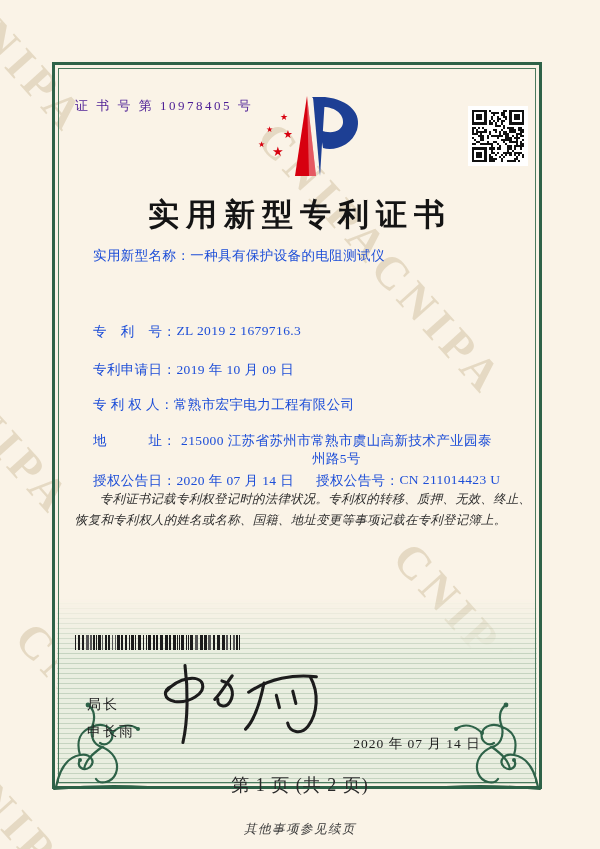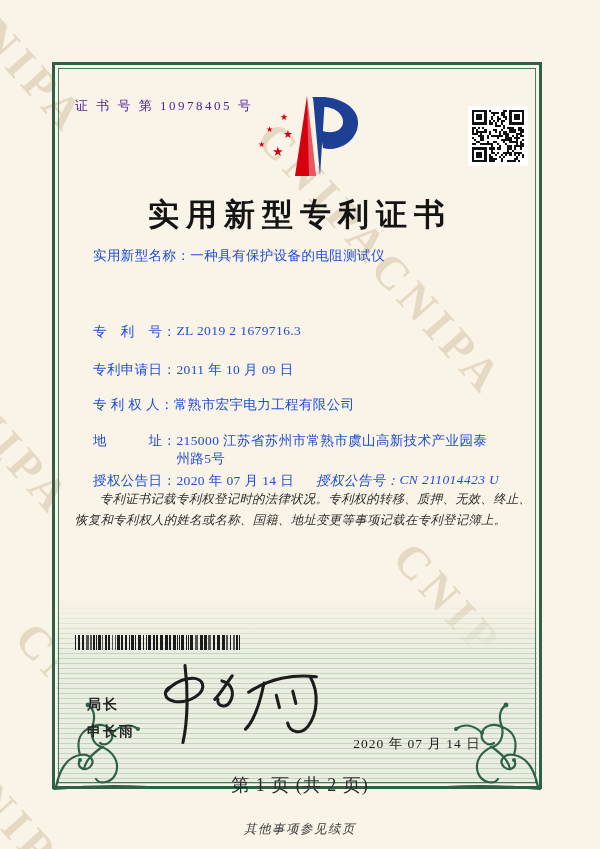--- a/index.html
+++ b/index.html
@@ -42,32 +42,32 @@
   }
   .logo { position:absolute; left:246px; top:92px; width:120px; height:86px; }
   .qr   { position:absolute; left:468px; top:106px; width:56px; height:56px; background:#fff; padding:2px; }
   .title {
     position:absolute; left:0; right:0; top:176px; text-align:center;
     font-size:31px; font-weight:bold; letter-spacing:7px; color:#141414;margin-top:18px;
   }
   .frow { position:absolute; left:93px; width:430px; font-size:13.5px; letter-spacing:0.4px; color:#1d4ed8; }
   .flabel { display:inline-block; vertical-align:top; white-space:pre; }
   .fvalue { display:inline-block; vertical-align:top; }
-  .fvalue.wide { width:320px; line-height:18px; }
-  .fpair2 { position:absolute; left:223px; top:0; white-space:nowrap;font-style:italic; }
+  .fvalue.wide { width:320px; line-height:18px;text-align:center; }
+  .fpair2 { position:absolute; left:223px; top:0; white-space:nowrap; }
   .body-text {
     position:absolute; left:75px; top:489px; width:458px;
     font-size:12.4px; line-height:20.6px; color:#2e2e2e; font-style:italic;
     letter-spacing:0.3px;
   }
   .body-text p { margin:0; text-indent:2em; }
   .barcode { position:absolute; left:75px; top:635px; width:168px; height:15px; }
   .officer {
     position:absolute; left:87px; top:691px; font-size:14px; line-height:27px;
-    font-weight:700; letter-spacing:2px; color:#252525;
+    font-weight:400; letter-spacing:2px; color:#252525;
     font-family:"Liberation Sans","DejaVu Sans",sans-serif;
   }
   .signature { position:absolute; left:146px; top:660px; width:195px; height:88px; }
   .issue-date { position:absolute; left:334px; top:735px; width:166px; text-align:center; font-size:13.5px; color:#1e1e1e; letter-spacing:1px; }
   .page-num { position:absolute; left:0; right:0; top:773px; text-align:center; font-size:18px; color:#2a2a2a; letter-spacing:1px; }
   .footer-note { position:absolute; left:0; right:0; top:806px; text-align:center; font-size:12.5px; color:#3b3b3b; letter-spacing:1.5px; font-style:italic;margin-top:15px; }
 </style>
 </head>
 <body>
 
@@ -358,21 +358,21 @@
 
   <div class="title">实用新型专利证书</div>
 
   <div class="frow" style="top:247px;">
     <span class="flabel">实用新型名称：</span><span class="fvalue">一种具有保护设备的电阻测试仪</span>
   </div>
   <div class="frow" style="top:323px;">
     <span class="flabel">专　利　号：</span><span class="fvalue">ZL 2019 2 1679716.3</span>
   </div>
   <div class="frow" style="top:361px;">
-    <span class="flabel">专利申请日：</span><span class="fvalue">2011 年 10 月 09 日</span>
+    <span class="flabel">专利申请日：</span><span class="fvalue">2019 年 10 月 09 日</span>
   </div>
   <div class="frow" style="top:396px;">
     <span class="flabel">专 利 权 人：</span><span class="fvalue">常熟市宏宇电力工程有限公司</span>
   </div>
   <div class="frow" style="top:432px;">
     <span class="flabel">地　　　址：</span><span class="fvalue wide">215000 江苏省苏州市常熟市虞山高新技术产业园泰州路5号</span>
   </div>
   <div class="frow" style="top:472px;">
     <span class="flabel">授权公告日：</span><span class="fvalue">2020 年 07 月 14 日</span>
     <span class="fpair2">

